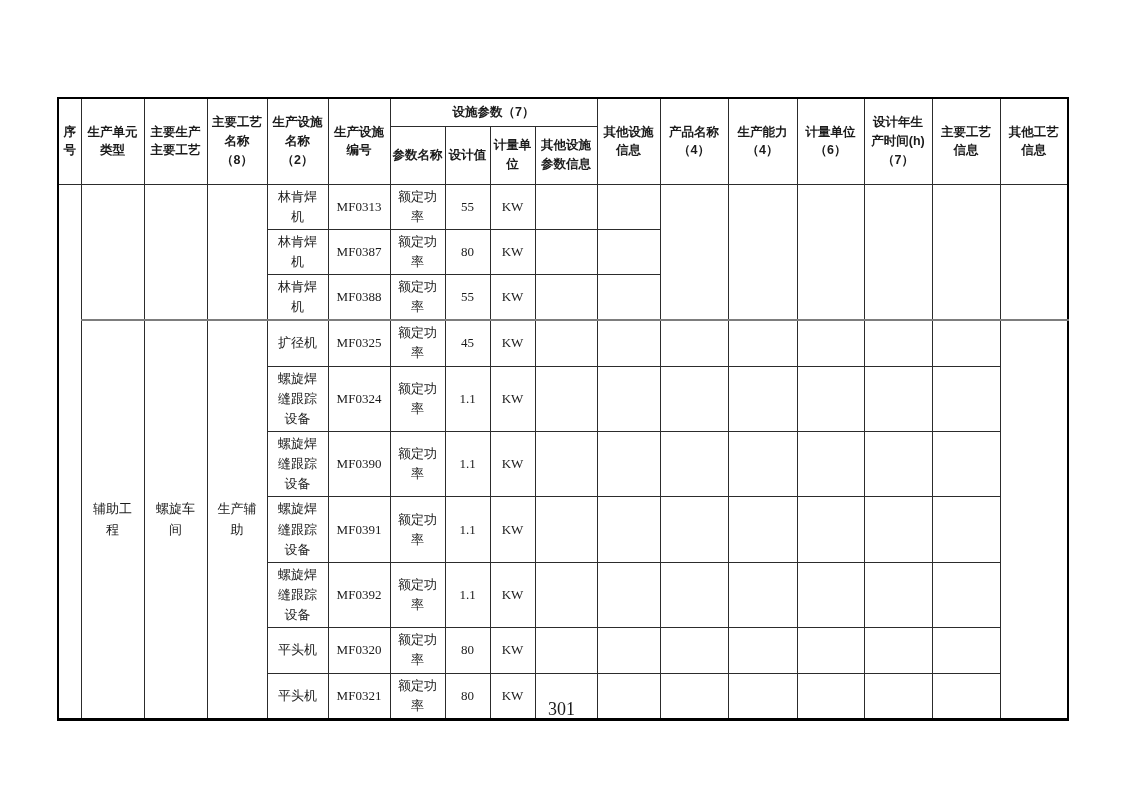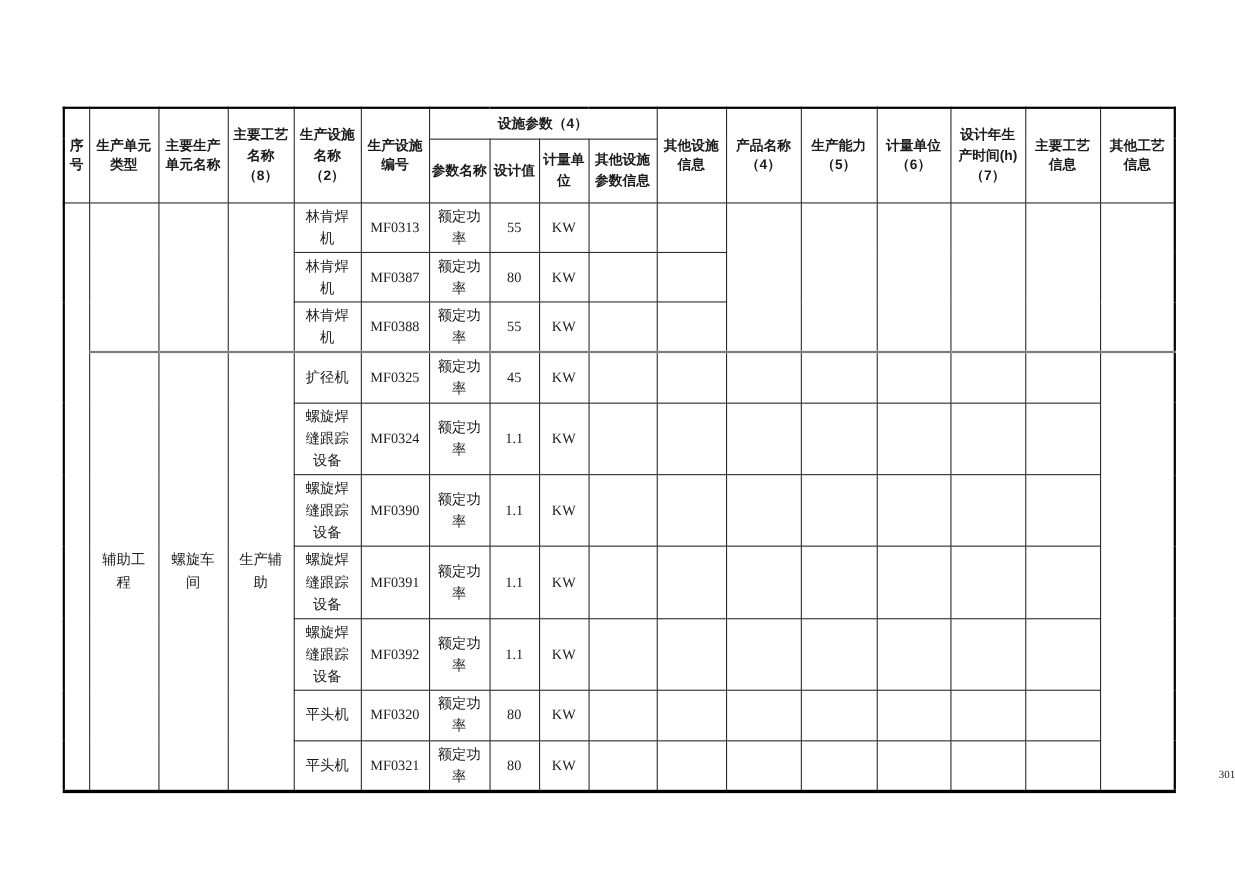--- a/index.html
+++ b/index.html
@@ -49,22 +49,22 @@
   .h40 { height: 40px; padding-left: 11px; }
   .h42 { height: 42px; }
   .h43 { height: 43px; }
   .h64 { height: 64px; }
   .h65 { height: 65px; }
   .page-number {
     position: absolute;
     top: 699px;
     left: 0;
     right: 0;
-    text-align: right;
-    font-size: 10px;
+    text-align: center;
+    font-size: 18px;
     color: #1b1b1b;
   }
 </style>
 </head>
 <body>
 
 <div class="page">
   <table class="facility-table">
     <colgroup>
       <col style="width:23px">
@@ -85,34 +85,34 @@
         <col style="width:68px">
       <col style="width:68px">
     </colgroup>
     <thead>
       <tr class="h28">
         <th rowspan="2">序
 号</th>
         <th rowspan="2">生产单元
 类型</th>
         <th rowspan="2">主要生产
-单元名称</th>
+主要工艺</th>
         <th rowspan="2">主要工艺
 名称（8）</th>
         <th rowspan="2">生产设施
 名称（2）</th>
         <th rowspan="2">生产设施
 编号</th>
-        <th colspan="4">设施参数（4）</th>
+        <th colspan="4">设施参数（7）</th>
         <th rowspan="2">其他设施
 信息</th>
         <th rowspan="2">产品名称
 （4）</th>
         <th rowspan="2">生产能力
-（5）</th>
+（4）</th>
         <th rowspan="2">计量单位
 （6）</th>
         <th rowspan="2">设计年生
 产时间(h)
 （7）</th>
         <th rowspan="2">主要工艺
 信息</th>
         <th rowspan="2">其他工艺
 信息</th>
       </tr>

